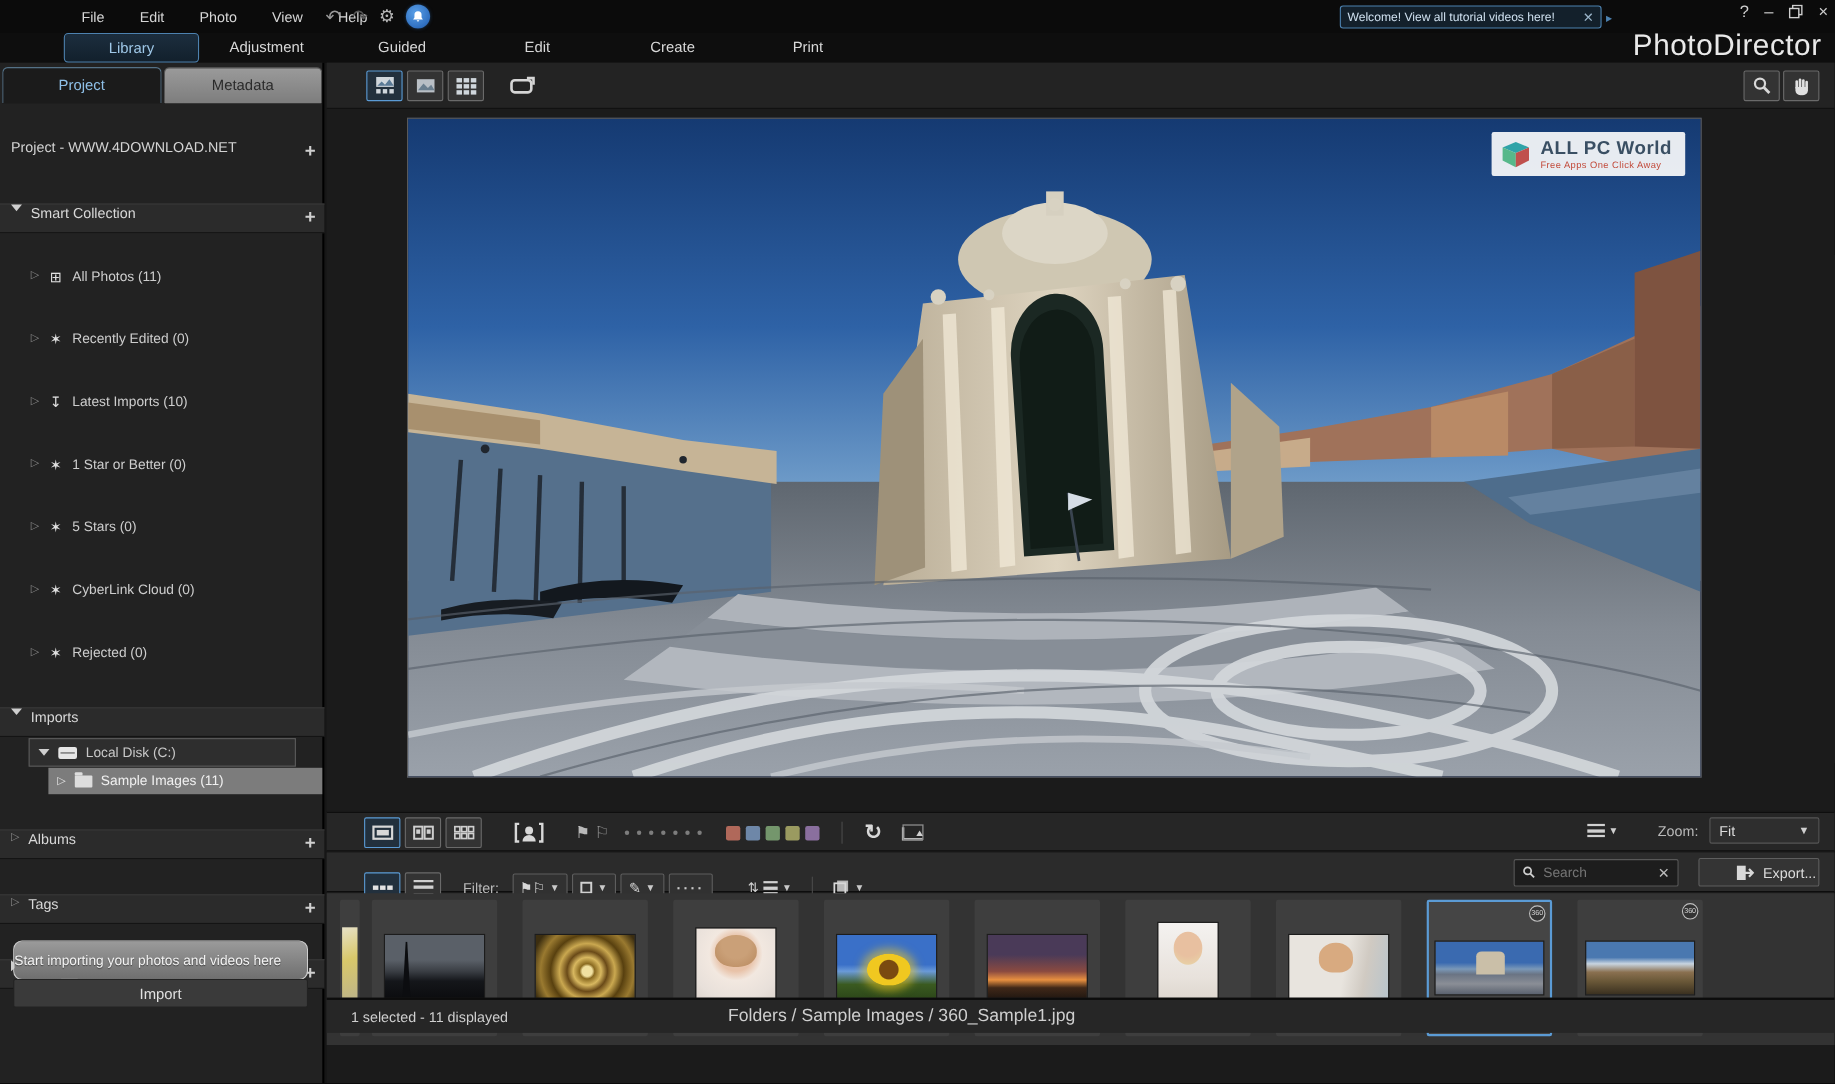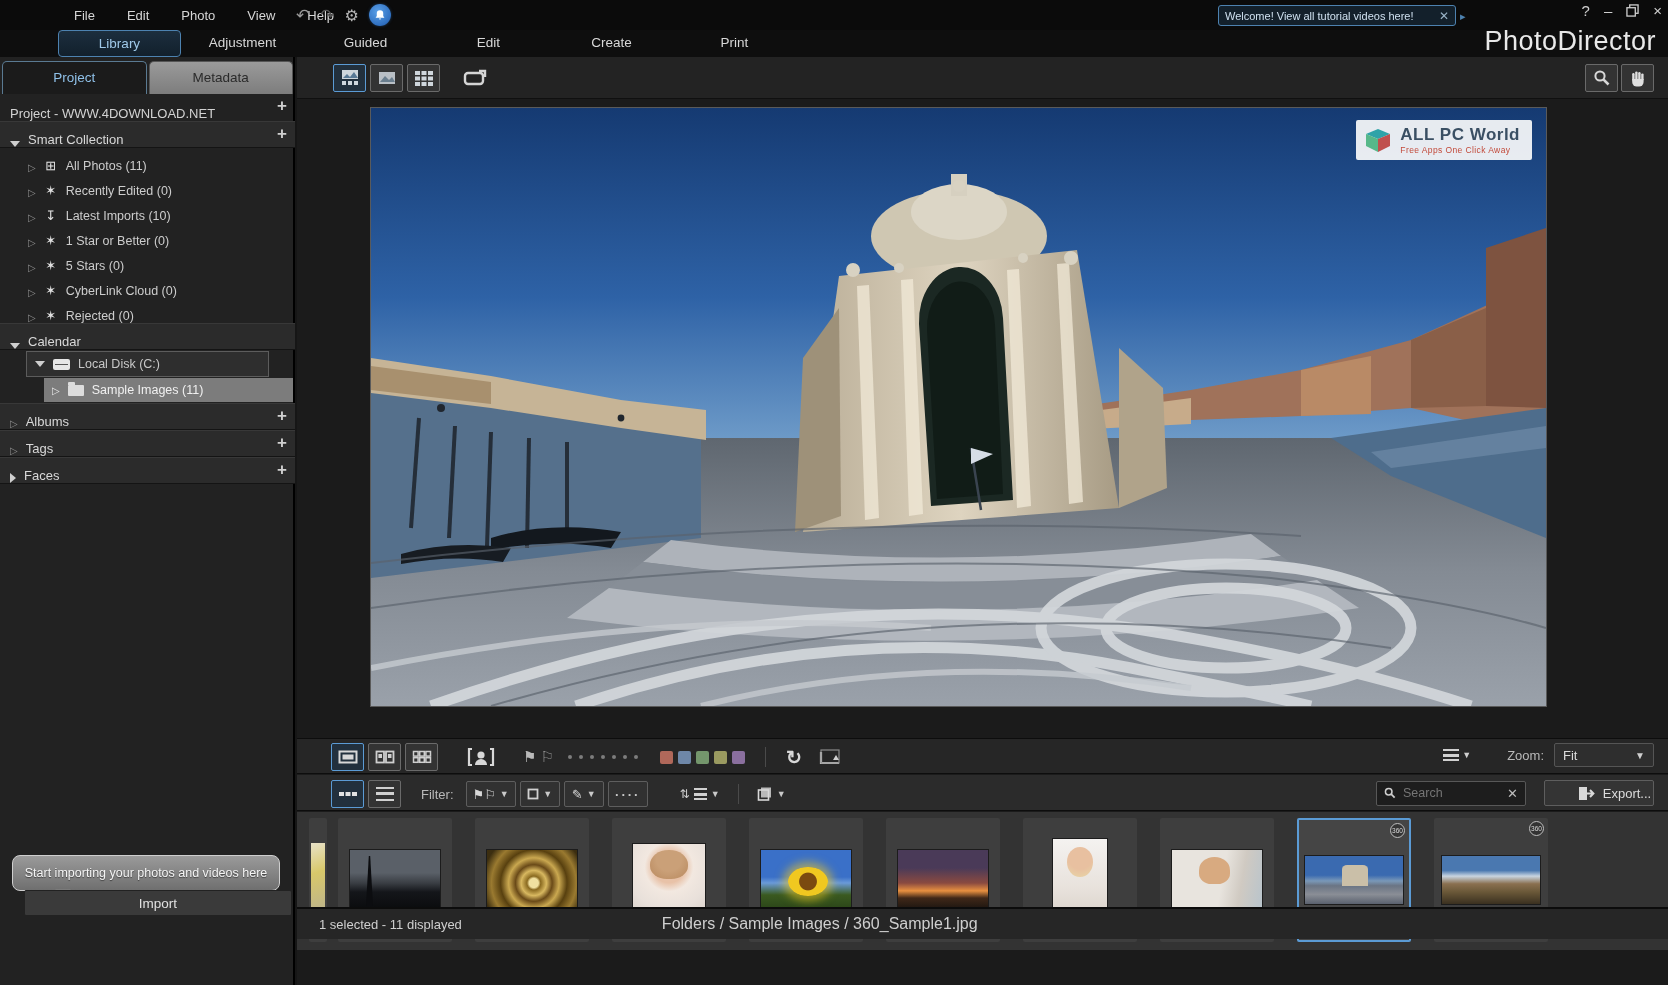--- a/index.html
+++ b/index.html
@@ -32,41 +32,41 @@
   .modetab.active { border:1px solid #4d82b0; border-radius:4px; background:linear-gradient(#1c2e3e,#12202c); color:#9fc8e8; }
   .brand { position:absolute; right:12px; top:-4px; font-size:27px; font-weight:400; color:#e9e9e9; letter-spacing:.5px; }
 
   
   .sidebar { position:absolute; left:0; top:57px; width:295px; height:928px; background:#222222; border-right:2px solid #000; }
   .side-tabs { position:absolute; left:0; top:4px; width:295px; height:33px; display:flex; gap:2px; padding:0 2px; }
   .side-tab { flex:1; text-align:center; line-height:31px; font-size:13.5px; border-radius:5px 5px 0 0; }
   .side-tab.active { background:#1b1b1b; border:1px solid #5a7a92; border-bottom:none; color:#8fc0e8; }
   .side-tab.inactive { background:linear-gradient(#9a9a9a,#7d7d7d); color:#2a2a2a; border:1px solid #555; border-bottom:none; }
   .tree { position:absolute; left:0; top:37px; width:295px; }
-  .trow { position:relative; height:25px; display:flex; align-items:flex-end; padding-left:10px; }
+  .trow { position:relative; height:25px; display:flex; align-items:flex-start; padding-left:10px;margin-top:32px; }
   .trow .plus { position:absolute; right:8px; top:2px; font-size:17px; color:#cfcfcf; font-weight:bold; }
   .thead { height:27px; background:#2b2b2b; border-top:1px solid #383838; border-bottom:1px solid #141414; font-size:13px; color:#d8d8d8; }
   .arrow-solid { display:inline-block; width:0; height:0; margin-right:8px; }
   .arr-down { border-left:5px solid transparent; border-right:5px solid transparent; border-top:6px solid #cfcfcf; }
   .arr-right { border-top:5px solid transparent; border-bottom:5px solid transparent; border-left:6px solid #cfcfcf; }
   .arr-hollow { display:inline-block; margin-right:8px; color:#8a8a8a; font-size:10px; }
   .titem { padding-left:28px; font-size:12.5px; color:#cdcdcd; }
   .titem .arr-hollow { margin-right:6px; }
   .ticon { display:inline-block; width:18px; margin-right:6px; text-align:center; color:#e0e0e0; font-size:13px; }
   .proj-row { height:27px; font-size:13px; color:#d2d2d2; }
   .disk-row { height:26px; margin:1px 26px 1px 26px; border:1px solid #5c5c5c; background:#2e2e2e; display:flex; align-items:center; padding-left:8px; font-size:12.5px; }
   .sample-row { height:24px; margin:1px 2px 1px 44px; background:#7c7c7c; display:flex; align-items:center; padding-left:8px; font-size:12.5px; color:#f0f0f0; }
   .drive-ic { display:inline-block; width:17px; height:11px; background:#e6e6e6; border-radius:2px; margin-right:8px; position:relative; }
   .drive-ic::after { content:""; position:absolute; left:2px; top:5px; width:13px; height:1.5px; background:#555; }
   .folder-ic { display:inline-block; width:16px; height:11px; background:#ddd; border-radius:1px; margin-right:8px; position:relative; }
   .folder-ic::before { content:""; position:absolute; left:0; top:-3px; width:7px; height:3px; background:#ddd; border-radius:1px 1px 0 0; }
   .import-tip { position:absolute; left:12px; top:798px; width:268px; height:36px; border-radius:8px; border:1px solid #cfcfcf;
-    background:linear-gradient(#9a9a9a,#6f6f6f); color:#f4f4f4; font-size:12.5px; display:flex; align-items:center; justify-content:center; text-shadow:0 1px 1px rgba(0,0,0,.5);}
+    background:linear-gradient(#9a9a9a,#6f6f6f); color:#f4f4f4; font-size:12.5px; display:flex; align-items:center; text-shadow:0 1px 1px rgba(0,0,0,.5);}
   .import-tip::after { content:""; position:absolute; left:42px; bottom:-9px; border-left:8px solid transparent; border-right:8px solid transparent; border-top:10px solid #7a7a7a; }
-  .import-btn { position:absolute; left:24px; top:833px; width:268px; height:26px; background:#3a3a3a; border:1px solid #222; border-radius:2px;
+  .import-btn { position:absolute; left:12px; top:833px; width:268px; height:26px; background:#3a3a3a; border:1px solid #222; border-radius:2px;
     color:#e0e0e0; font-size:13.5px; display:flex; align-items:center; justify-content:center; }
 
   
   .main { position:absolute; left:297px; top:57px; width:1371px; height:928px; background:#1b1b1b; }
   .viewer-toolbar { position:absolute; left:0; top:0; width:1371px; height:42px; background:#232323; border-bottom:1px solid #101010; }
   .vtb-group { position:absolute; left:36px; top:7px; display:flex; gap:4px; }
   .tool-btn { width:33px; height:28px; background:#333; border:1px solid #6a6a6a; border-radius:2px; display:flex; align-items:center; justify-content:center; }
   .tool-btn.selected { border:1px solid #5b9bd5; background:#22303d; }
   .tool-btn.borderless { border:none; background:transparent; }
   .vtb-right { position:absolute; right:14px; top:7px; display:flex; gap:3px; }
@@ -87,21 +87,21 @@
   .vdiv { width:1px; height:20px; background:#4a4a4a; margin:0 8px; }
   .rotate-g { font-size:19px; color:#d8d8d8; font-weight:bold; margin:0 8px; }
   .bb-right { position:absolute; right:14px; top:4px; display:flex; align-items:center; gap:10px; }
   .zoom-label { color:#b9b9b9; font-size:13px; }
   .zoom-dd { width:100px; height:24px; background:#2e2e2e; border:1px solid #555; border-radius:2px; display:flex; align-items:center; padding:0 8px; color:#dcdcdc; font-size:13px; }
   .zoom-dd .caret { margin-left:auto; color:#cfcfcf; font-size:10px; }
   .sorticon { display:flex; align-items:center; gap:3px; color:#cfcfcf; margin-right:26px; }
 
   
   .filterbar { position:absolute; left:0; top:718px; width:1371px; height:36px; background:#2b2b2b; border-bottom:1px solid #0d0d0d; }
-  .fb-left { position:absolute; left:34px; top:5px; display:flex; align-items:center; gap:4px; }
+  .fb-left { position:absolute; left:34px; top:18px; display:flex; align-items:center; gap:4px; }
   .filter-label { color:#b9b9b9; margin:0 8px 0 16px; font-size:13px; }
   .dd-btn { height:26px; min-width:40px; background:#313131; border:1px solid #5e5e5e; border-radius:2px; display:flex; align-items:center; justify-content:center; gap:4px; padding:0 6px; color:#d5d5d5; }
   .dd-btn .caret { font-size:9px; color:#c9c9c9; }
   .fb-right { position:absolute; right:14px; top:5px; display:flex; align-items:center; gap:18px; }
   .searchbox { width:150px; height:25px; background:#1d1d1d; border:1px solid #585858; border-radius:2px; display:flex; align-items:center; padding:0 7px; gap:7px; }
   .searchbox input { flex:1; background:transparent; border:none; outline:none; color:#cfcfcf; font-size:12.5px; font-family:"Liberation Sans",sans-serif; width:80px;}
   .searchbox .x { color:#bdbdbd; font-size:13px; }
   .export-btn { width:110px; height:26px; background:#343434; border:1px solid #5e5e5e; border-radius:2px; display:flex; align-items:center; justify-content:center; gap:8px; color:#dcdcdc; font-size:13px;padding-left:31px; }
 
   
@@ -244,21 +244,21 @@
         <span class="ticon">✶</span>
         <span>CyberLink Cloud (0)</span>
       </div>
       <div class="trow titem">
         <span class="arr-hollow">▷</span>
         <span class="ticon">✶</span>
         <span>Rejected (0)</span>
       </div>
       <div class="trow thead">
         <span class="arrow-solid arr-down"></span>
-        <span>Calendar</span>
+        <span>Imports</span>
       </div>
       <div class="disk-row">
         <span class="arrow-solid arr-down"></span>
         <span class="drive-ic"></span>
         <span>Local Disk (C:)</span>
       </div>
       <div class="sample-row">
         <span class="arr-hollow" style="color:#e8e8e8">▷</span>
         <span class="folder-ic"></span>
         <span>Sample Images (11)</span>

